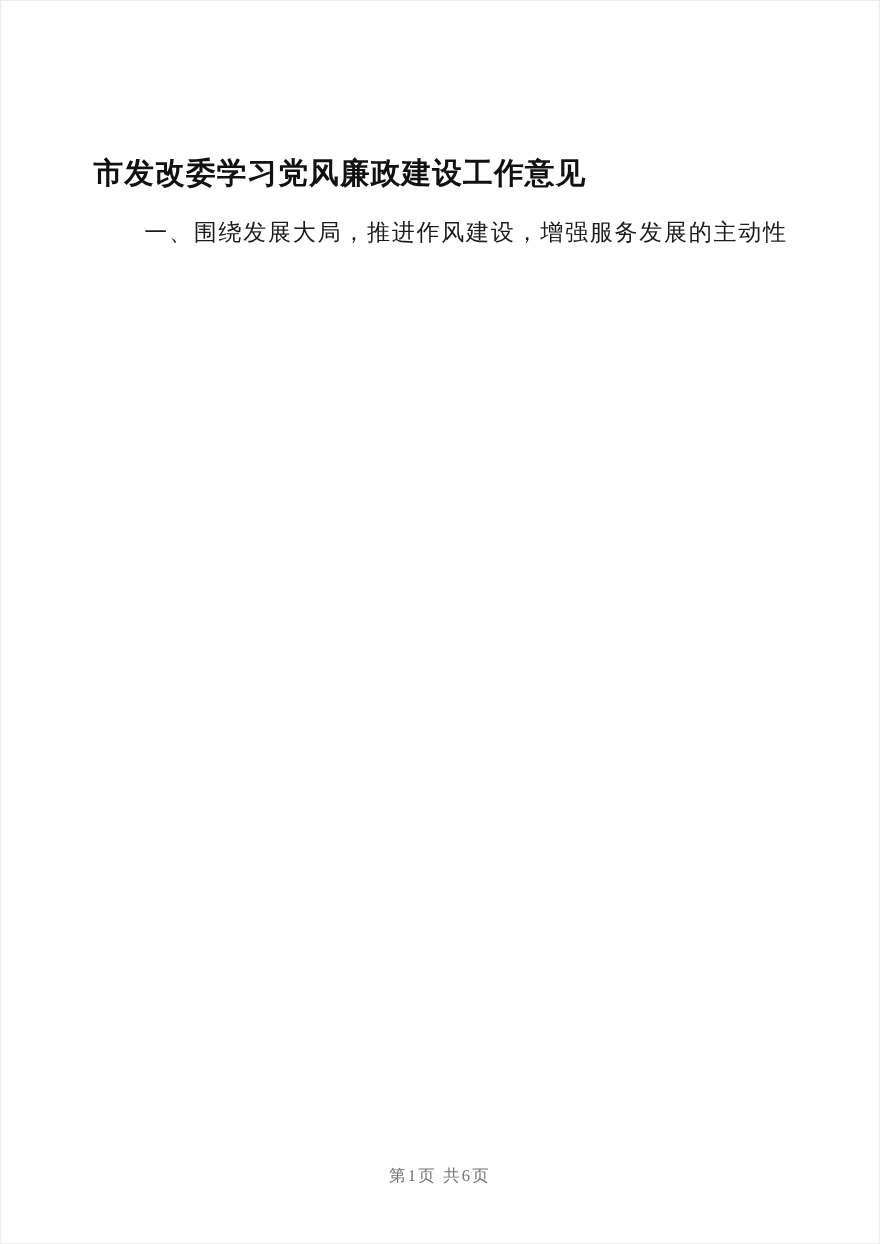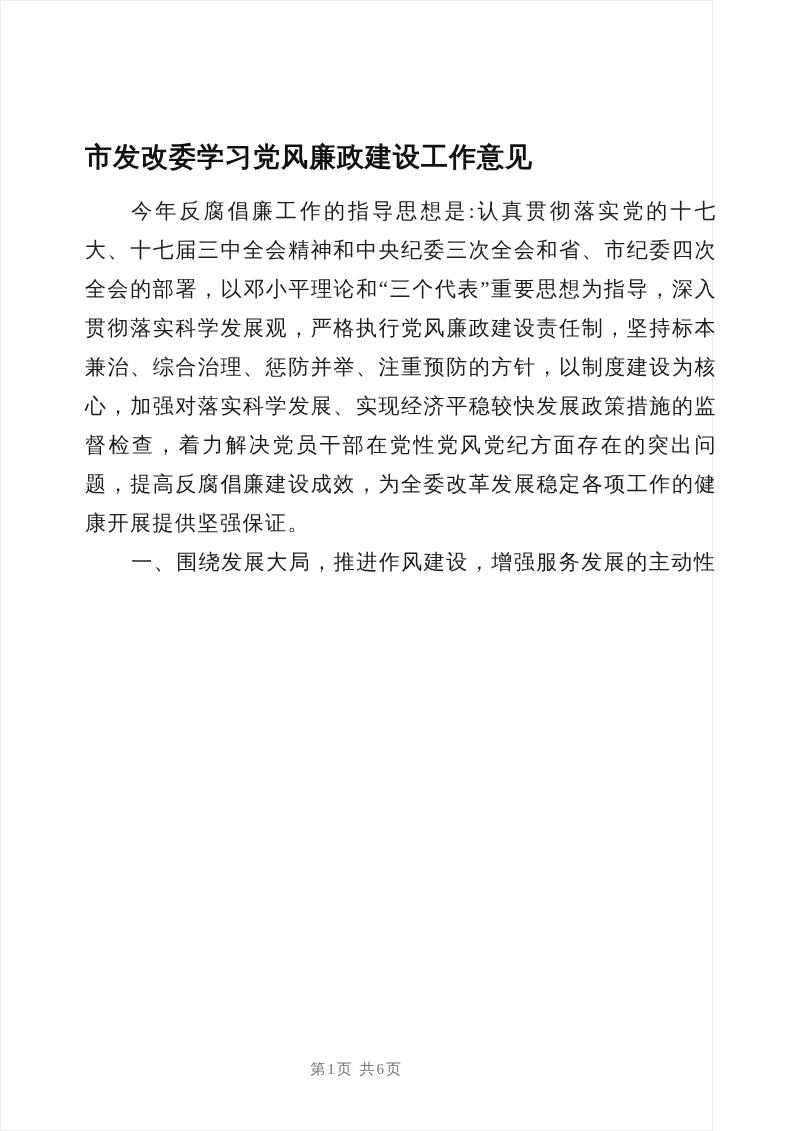--- a/index.html
+++ b/index.html
@@ -11,21 +11,21 @@
       width: 800px;
       height: 1131px;
       position: relative;
       font-family: "Liberation Serif", "DejaVu Serif", serif;
       color: #1c1c1c;
     }
     .page {
       position: absolute;
       left: 0;
       top: 0;
-      width: 713px;
+      width: 800px;
       height: 1131px;
       background: #ffffff;
       box-shadow: inset 0 0 0 1px #ececec;
       box-sizing: border-box;
     }
     .content {
       position: absolute;
       left: 85px;
       top: 136px;
       width: 632px;
@@ -62,17 +62,16 @@
       letter-spacing: 2px;
       color: #737373;
     }
   </style>
 </head>
 <body>
 
 <div class="page">
   <div class="content">
     <h1 class="doc-title">市发改委学习党风廉政建设工作意见</h1>
-    <p class="para">今年反腐倡廉工作的指导思想是:认真贯彻落实党的十七大、十七届三中全会精神和中央纪委三次全会和省、市纪委四次全会的部署，以邓小平理论和“三个代表”重要思想为指导，深入贯彻落实科学发展观，严格执行党风廉政建设责任制，坚持标本兼治、综合治理、惩防并举、注重预防的方针，以制度建设为核心，加强对落实科学发展、实现经济平稳较快发展政策措施的监督检查，着力解决党员干部在党性党风党纪方面存在的突出问题，提高反腐倡廉建设成效，为全委改革发展稳定各项工作的健康开展提供坚强保证。</p>
     <p class="para section-heading">一、围绕发展大局，推进作风建设，增强服务发展的主动性</p>
   </div>
   <div class="page-footer">第1页 共6页</div>
 </div>
 
 </body></html>

